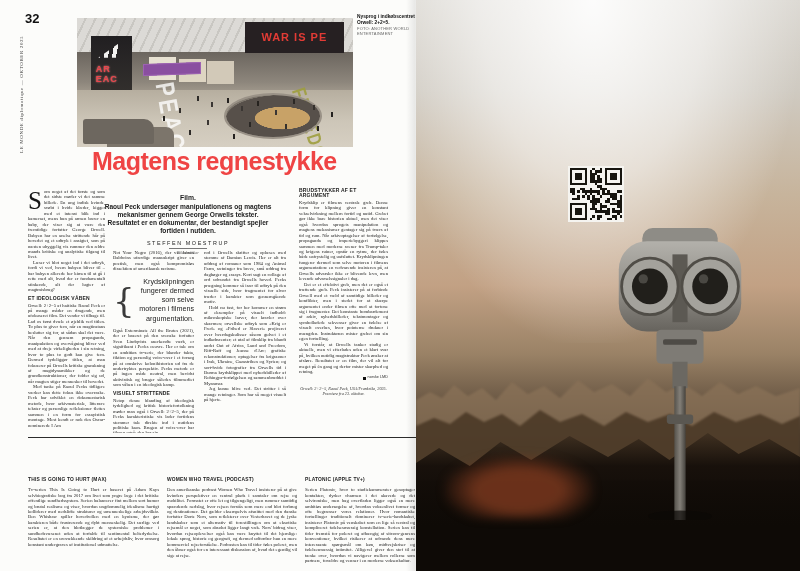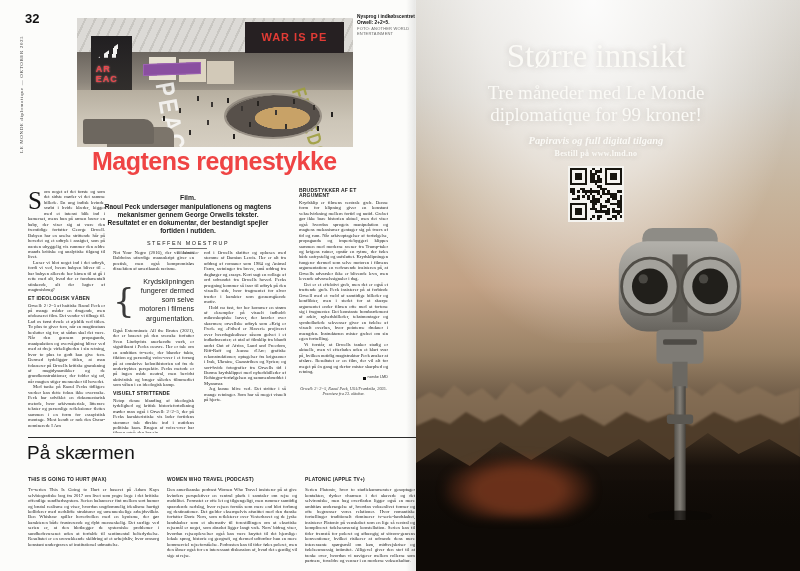--- a/index.html
+++ b/index.html
@@ -164,21 +164,20 @@
         <span class="sq"></span>
         <span>norske LMD</span>
       </div>
     <div class="film-credit">
       <div>Orwell: 2+2=5, Raoul Peck, USA/Frankrike, 2025.</div>
       <div>Premiere fra 23. oktober.</div>
     </div>
   </div>
 
   <div class="section-rule"></div>
-  <div class="screen-title">På skærmen</div>
 
   <div class="review" id="rev1">
     <div class="rev-title">THIS IS GOING TO HURT (MAX)</div>
     <p>Tv-serien This Is Going to Hurt er baseret på Adam Kays selvbiografiske bog fra 2017 om livet som yngre læge i det britiske offentlige sundhedssystem. Serien balancerer fint mellem sort humor og brutal realisme og viser, hvordan ungdommelig idealisme hurtigt kolliderer med nedslidte strukturer og umenneskelige arbejdsvilkår. Ben Whishaw spiller hovedrollen med en kynisme, der gør karakteren både frustrerende og dybt menneskelig. Det særlige ved serien er, at den blotlægger de systemiske problemer i sundhedsvæsenet uden at forfalde til sentimental heltedyrkelse. Resultatet er en urovækkende skildring af et arbejdsliv, hvor omsorg konstant undergraves af institutionel udmattelse.</p>
   </div>
   <div class="review" id="rev2">
     <div class="rev-title">WOMEN WHO TRAVEL (PODCAST)</div>
     <p>Den amerikanske podcast Women Who Travel insisterer på at give kvinders perspektiver en central plads i samtaler om rejse og mobilitet. Formatet er ofte let og tilgængeligt, men rummer samtidig spændende nedslag, hvor rejsen forstås som mere end blot forbrug og destinationer. Det gælder eksempelvis afsnittet med den danske forfatter Dorte Nors, som reflekterer over Vesterhavet og de jyske landskaber som et alternativ til forestillingen om at eksotiske rejsemål er noget, som absolut ligger langt væk. Nors' bidrag viser, hvordan rejseoplevelser også kan være knyttet til det hjemlige: lokale sprog, historie og geografi, og dermed udfordrer hun en mere kommerciel rejseforståelse. Podcasten kan til tider føles poleret, men den åbner også for en interessant diskussion af, hvad det egentlig vil sige at rejse.</p>
   </div>
   <div class="review" id="rev3">
@@ -223,29 +222,20 @@
       <circle cx="31" cy="54" r="5" fill="#4a4843"></circle>
       <circle cx="95" cy="54" r="5" fill="#4a4843"></circle>
       <rect x="45" y="108" width="50" height="36" rx="5" fill="#7e7b75"></rect>
       <rect x="52" y="118" width="36" height="6" rx="2" fill="#4e4b46"></rect>
       <rect x="62" y="142" width="16" height="28" fill="#6b6862"></rect>
       <rect x="64" y="168" width="12" height="142" fill="url(#vpole)"></rect>
       <rect x="56" y="198" width="28" height="10" rx="3" fill="#5a5751"></rect>
       <ellipse cx="70" cy="306" rx="34" ry="6" fill="#0c0906" opacity="0.7"></ellipse>
     </svg>
 
-    <div class="ad-text">
-      <div class="ad-title">Større innsikt</div>
-      <div class="ad-sub">
-        <div>Tre måneder med Le Monde</div>
-        <div>diplomatique for 99 kroner!</div>
-      </div>
-      <div class="ad-tagline">Papiravis og full digital tilgang</div>
-      <div class="ad-order">Bestill på www.lmd.no</div>
-    </div>
 
     <div class="qr">
         <svg viewBox="0 0 21 21" shape-rendering="crispEdges" fill="#17150f">
           <rect x="9" y="0" width="1" height="1"></rect>
           <rect x="12" y="0" width="1" height="1"></rect>
           <rect x="8" y="1" width="1" height="1"></rect>
           <rect x="10" y="1" width="1" height="1"></rect>
           <rect x="11" y="1" width="1" height="1"></rect>
           <rect x="12" y="1" width="1" height="1"></rect>
           <rect x="8" y="2" width="1" height="1"></rect>

